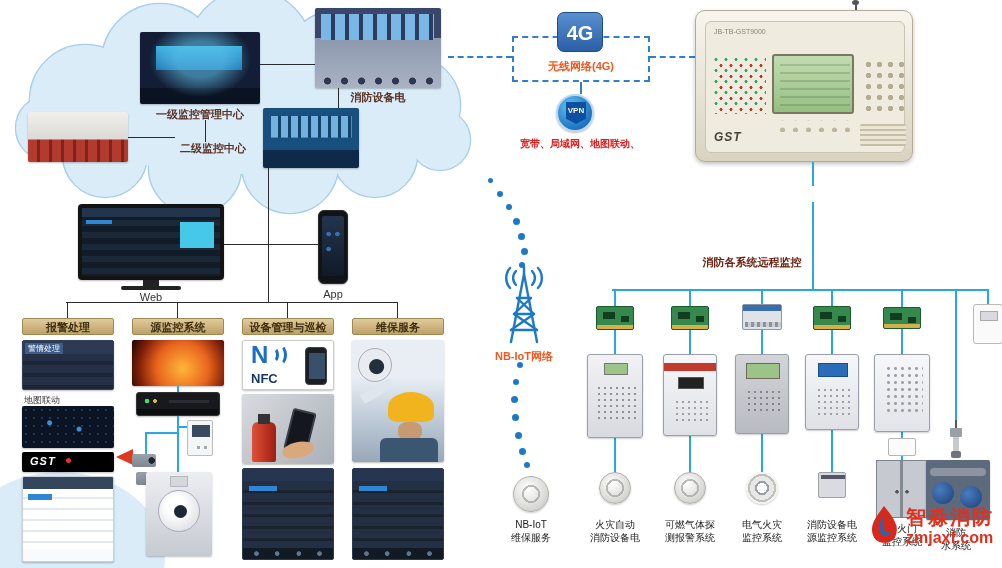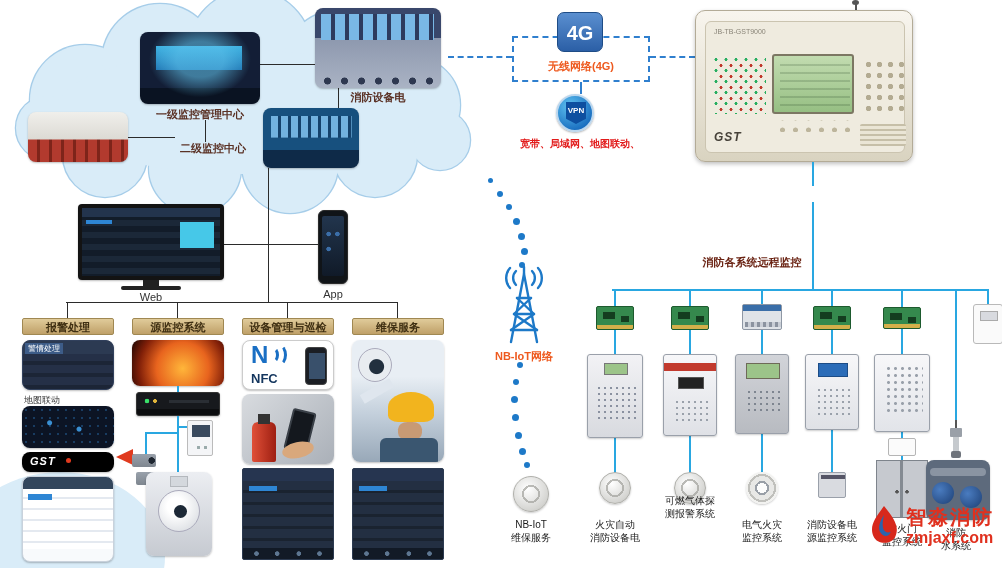--- a/index.html
+++ b/index.html
@@ -5,21 +5,21 @@
   *{margin:0;padding:0;box-sizing:border-box;}
   html,body{background:#fff;}
   body{font-family:"Liberation Sans","DejaVu Sans",sans-serif;}
   #canvas{position:relative;width:1002px;height:568px;background:#fff;overflow:hidden;}
   .a{position:absolute;}
   .ln{position:absolute;background:#2b2b2b;}
   .bl{position:absolute;background:#29a7e1;}
   .dash-h{position:absolute;height:0;border-top:2px dashed #2f7fce;}
   .dash-v{position:absolute;width:0;border-left:2px dashed #2f7fce;}
   .dot{position:absolute;border-radius:50%;background:#1d79c8;}
-  .ph{position:absolute;overflow:hidden;border-radius:8px;box-shadow:0 1px 2px rgba(0,0,0,.25);}
+  .ph{position:absolute;overflow:hidden;border-radius:2px;box-shadow:0 1px 2px rgba(0,0,0,.25);}
   .cap{position:absolute;text-align:center;font-weight:bold;}
   .mod-h{position:absolute;width:92px;height:17px;line-height:16px;text-align:center;font-size:11px;
          font-weight:bold;color:#3f2f12;background:linear-gradient(180deg,#e0cb9a,#bfa068);
          border:1px solid #a08852;border-radius:2px;}
   .appdark{position:absolute;border:1px solid #2c3a50;border-radius:2px;background-color:#1a2330;
     background-image:
       radial-gradient(circle at 15% 94%,#5d7691 2px,transparent 2.6px),
       radial-gradient(circle at 38% 94%,#5d7691 2px,transparent 2.6px),
       radial-gradient(circle at 62% 94%,#5d7691 2px,transparent 2.6px),
       radial-gradient(circle at 85% 94%,#5d7691 2px,transparent 2.6px),
@@ -289,21 +289,21 @@
   <div class="det" style="left:513px;top:476px;width:36px;height:36px;"></div>
 
   <div class="syslabel" style="left:495px;top:518px;">
     <span>NB-IoT</span>
       <span>维保服务</span>
   </div>
   <div class="syslabel" style="left:579px;top:518px;">
     <span>火灾自动</span>
       <span>消防设备电</span>
   </div>
-  <div class="syslabel" style="left:654px;top:494px;">
+  <div class="syslabel" style="left:654px;top:518px;">
     <span>可燃气体探</span>
       <span>测报警系统</span>
   </div>
   <div class="syslabel" style="left:726px;top:518px;">
     <span>电气火灾</span>
       <span>监控系统</span>
   </div>
   <div class="syslabel" style="left:796px;top:518px;">
     <span>消防设备电</span>
       <span>源监控系统</span>

